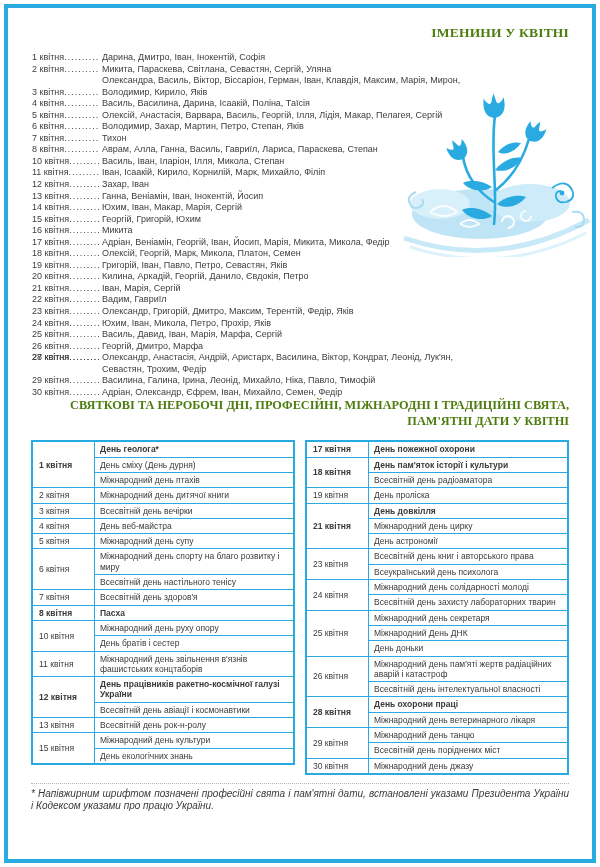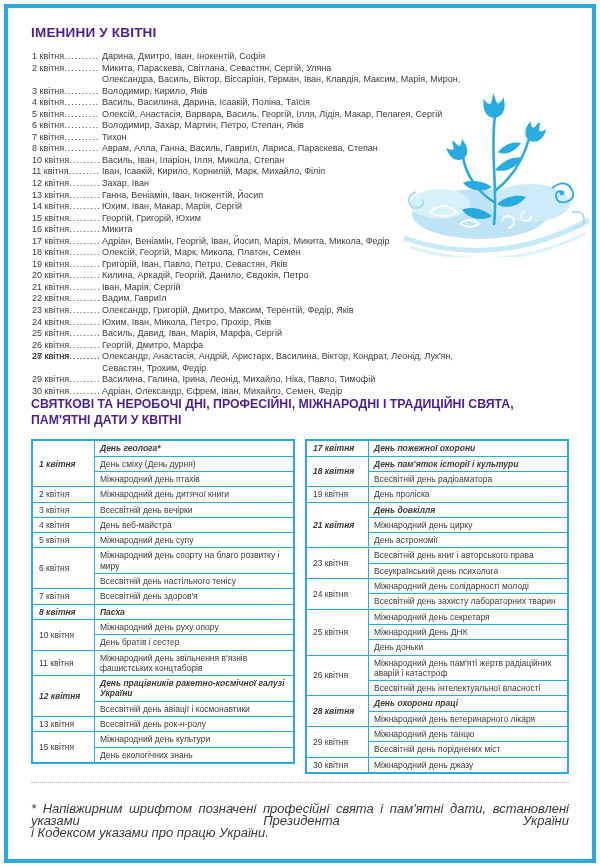--- a/index.html
+++ b/index.html
@@ -3,22 +3,22 @@
 <meta charset="utf-8">
 <style>
   html,body{margin:0;padding:0;}
   body{
     width:600px;height:867px;position:relative;background:#ffffff;
     font-family:"Liberation Sans", sans-serif;color:#3d3d3d;overflow:hidden;
   }
   .frame{position:absolute;top:4px;left:4px;right:4px;bottom:4px;border:4px solid #29ABE2;pointer-events:none;z-index:5;}
   .content{position:absolute;left:31px;right:31px;top:0;z-index:2;}
   .sec-title{
-    text-align:left;color:#4c1d95;font-weight:bold;
-    font-family:Liberation Sans, sans-serif;
+    text-align:right;color:#4d7c0f;font-weight:bold;
+    font-family:Liberation Serif, serif;
     font-size:13.5px;letter-spacing:.2px;
   }
   .sec-title.first{margin-top:25px;}
   .sec-title.second{font-size:12.3px;line-height:15.5px;letter-spacing:0;}
   
   .nd-list{margin-top:11px;}
   .nd-row{position:relative;padding-left:71px;font-size:9px;}
   .nd-line{line-height:11.55px;white-space:nowrap;}
   .nd-date{
     position:absolute;left:1px;top:0;width:68px;overflow:hidden;
@@ -26,24 +26,24 @@
   }
   .nd-date::after{content:"...........................................";letter-spacing:1px;}
   
   .tables{display:flex;gap:10px;margin-top:11px;align-items:flex-start;}
   table.hol{border-collapse:collapse;border:2px solid #29ABE2;width:265px;table-layout:fixed;}
   table.hol td{
     border:1px solid #29ABE2;font-size:8.5px;line-height:10.3px;
     padding:2px 5px;color:#3a3a3a;vertical-align:middle;
   }
   table.hol td.date{width:50px;white-space:nowrap;padding-left:6px;}
-  table.hol td.b{font-weight:bold;font-style:italic;}
+  table.hol td.b{font-weight:bold;}
   
   .footrule{margin-top:8px;border-top:1.6px dotted #b5b5b5;}
-  .footnote{margin-top:20px;font-size:13px;font-style:italic;color:#3a3a3a;line-height:12px;}
+  .footnote{margin-top:4px;font-size:10px;font-style:italic;color:#3a3a3a;line-height:12px;}
   .footnote .l1{text-align:justify;text-align-last:justify;}
   
   .flower{position:absolute;top:92px;right:8px;z-index:1;}
 </style>
 </head>
 <body>
 
 <div class="frame"></div>
 
 <svg class="flower" viewBox="0 0 190 165" width="190" height="165" aria-hidden="true">

